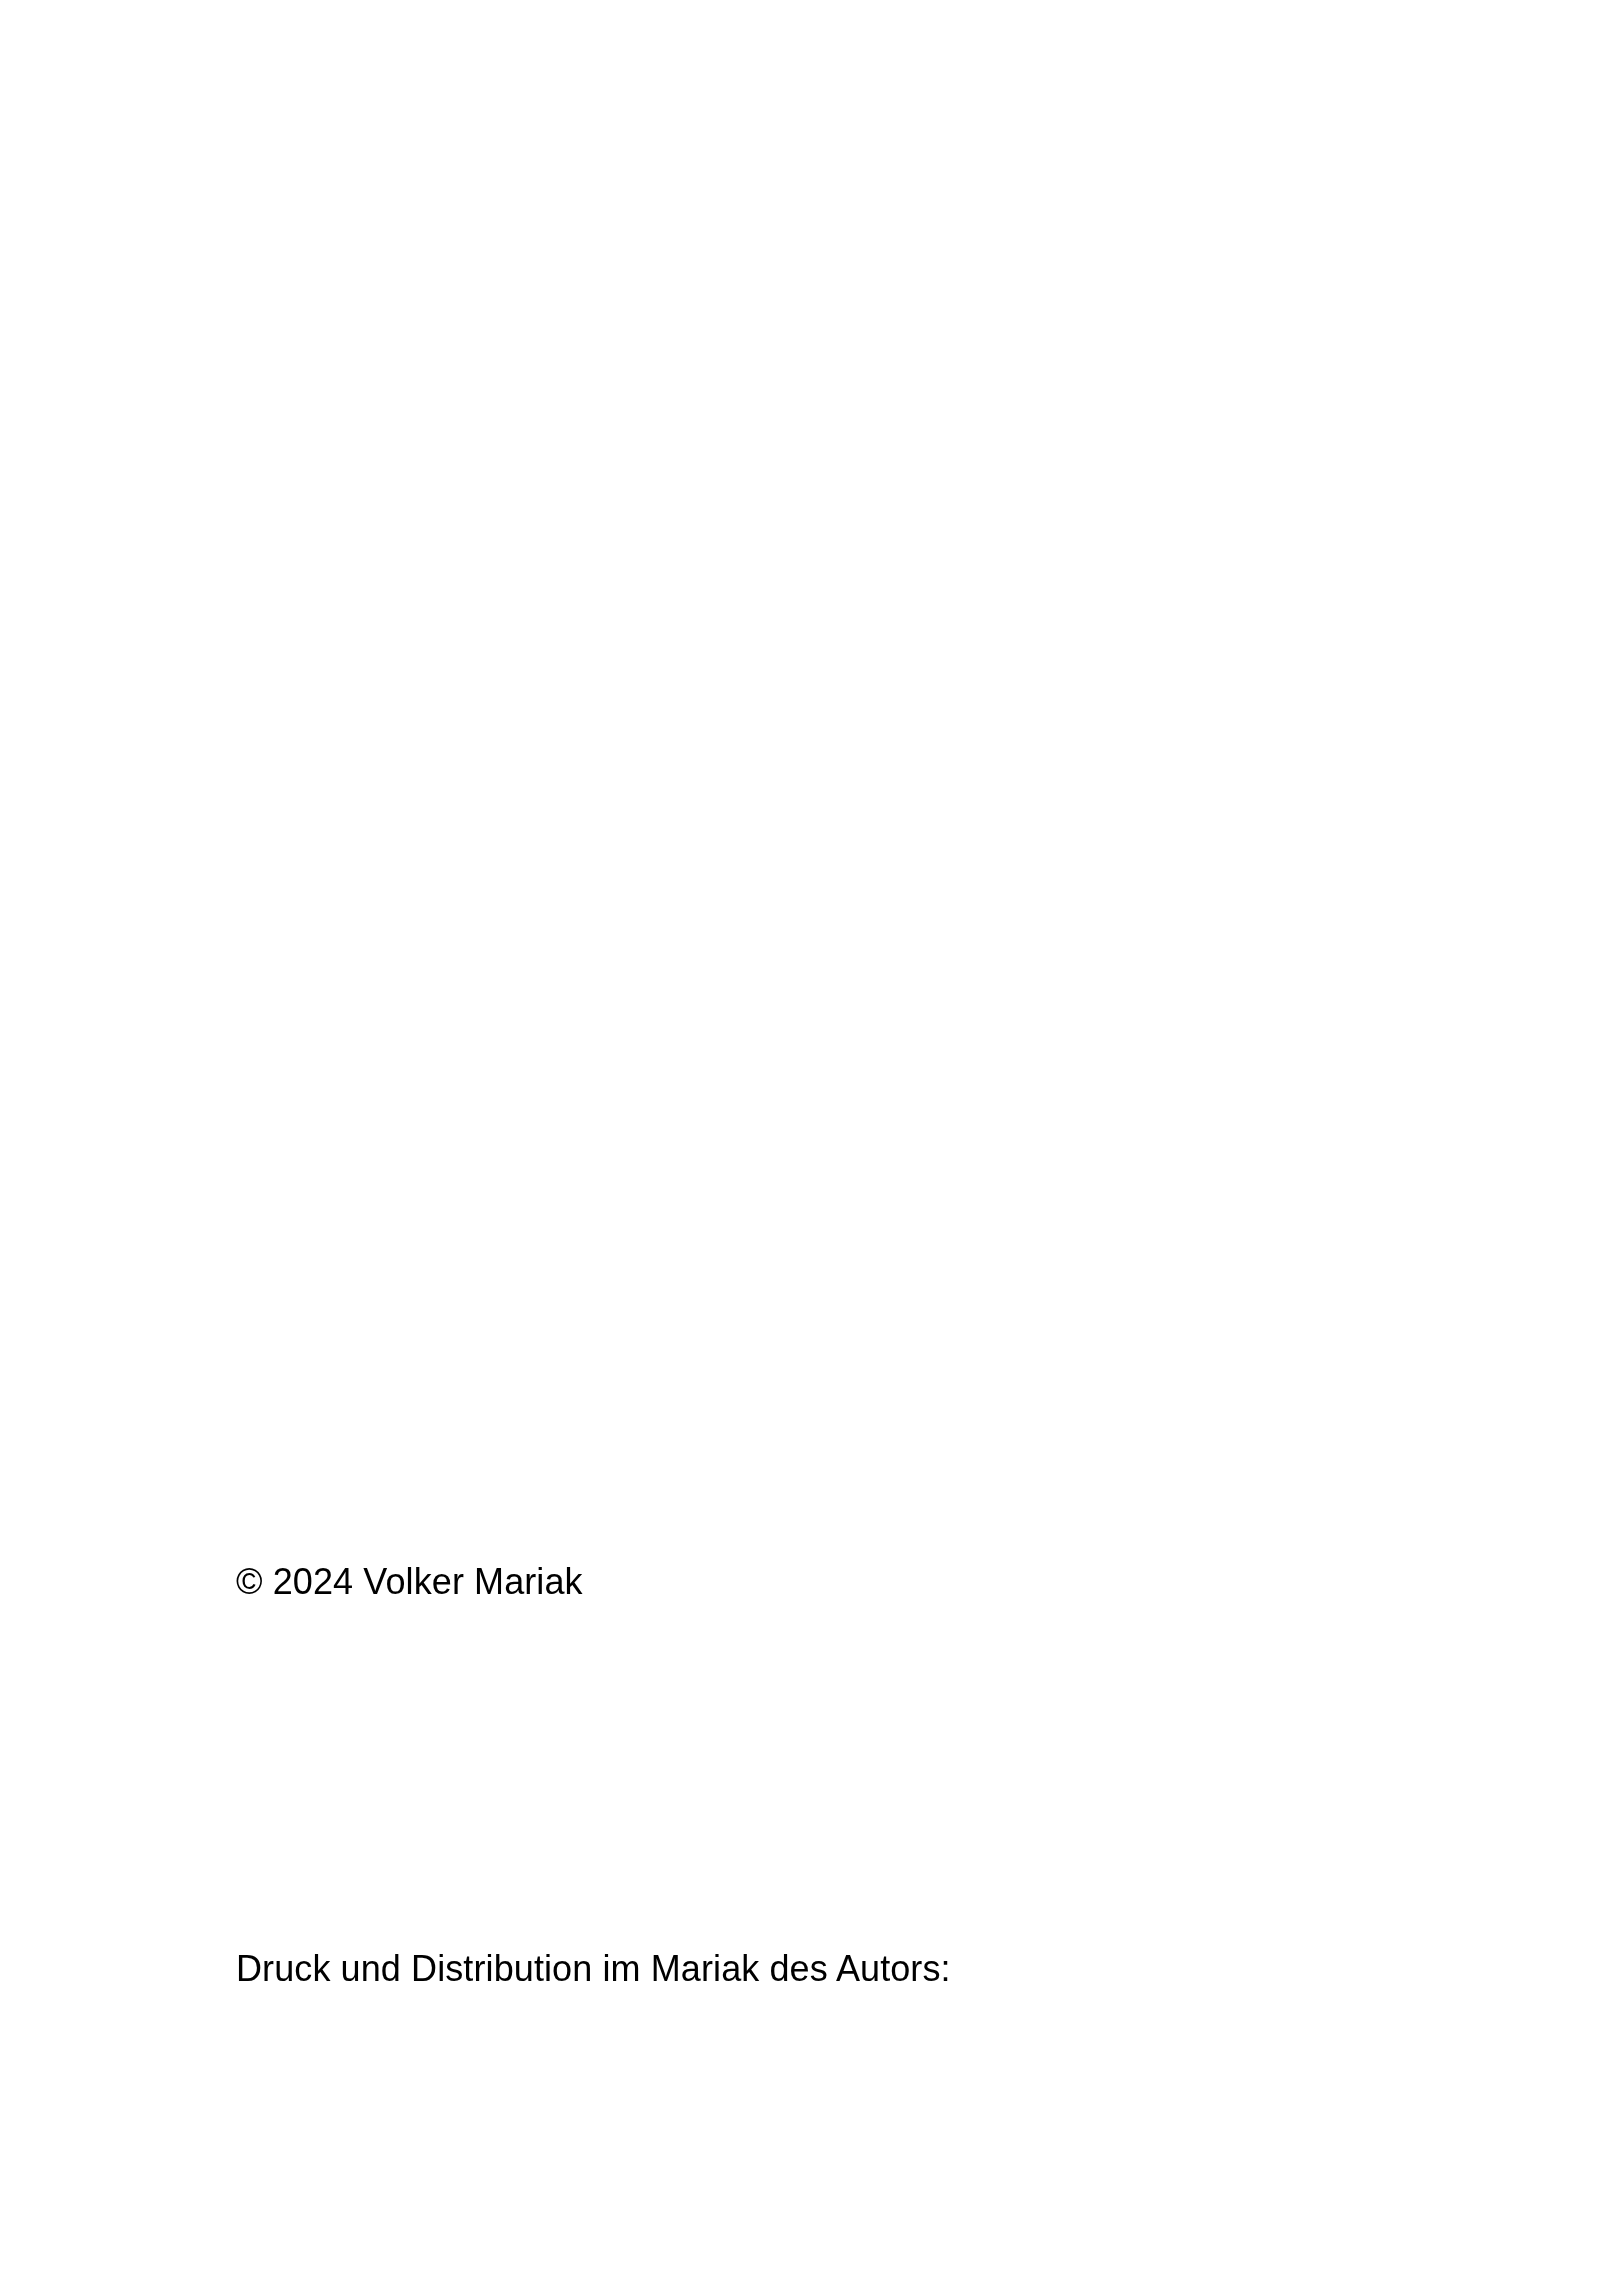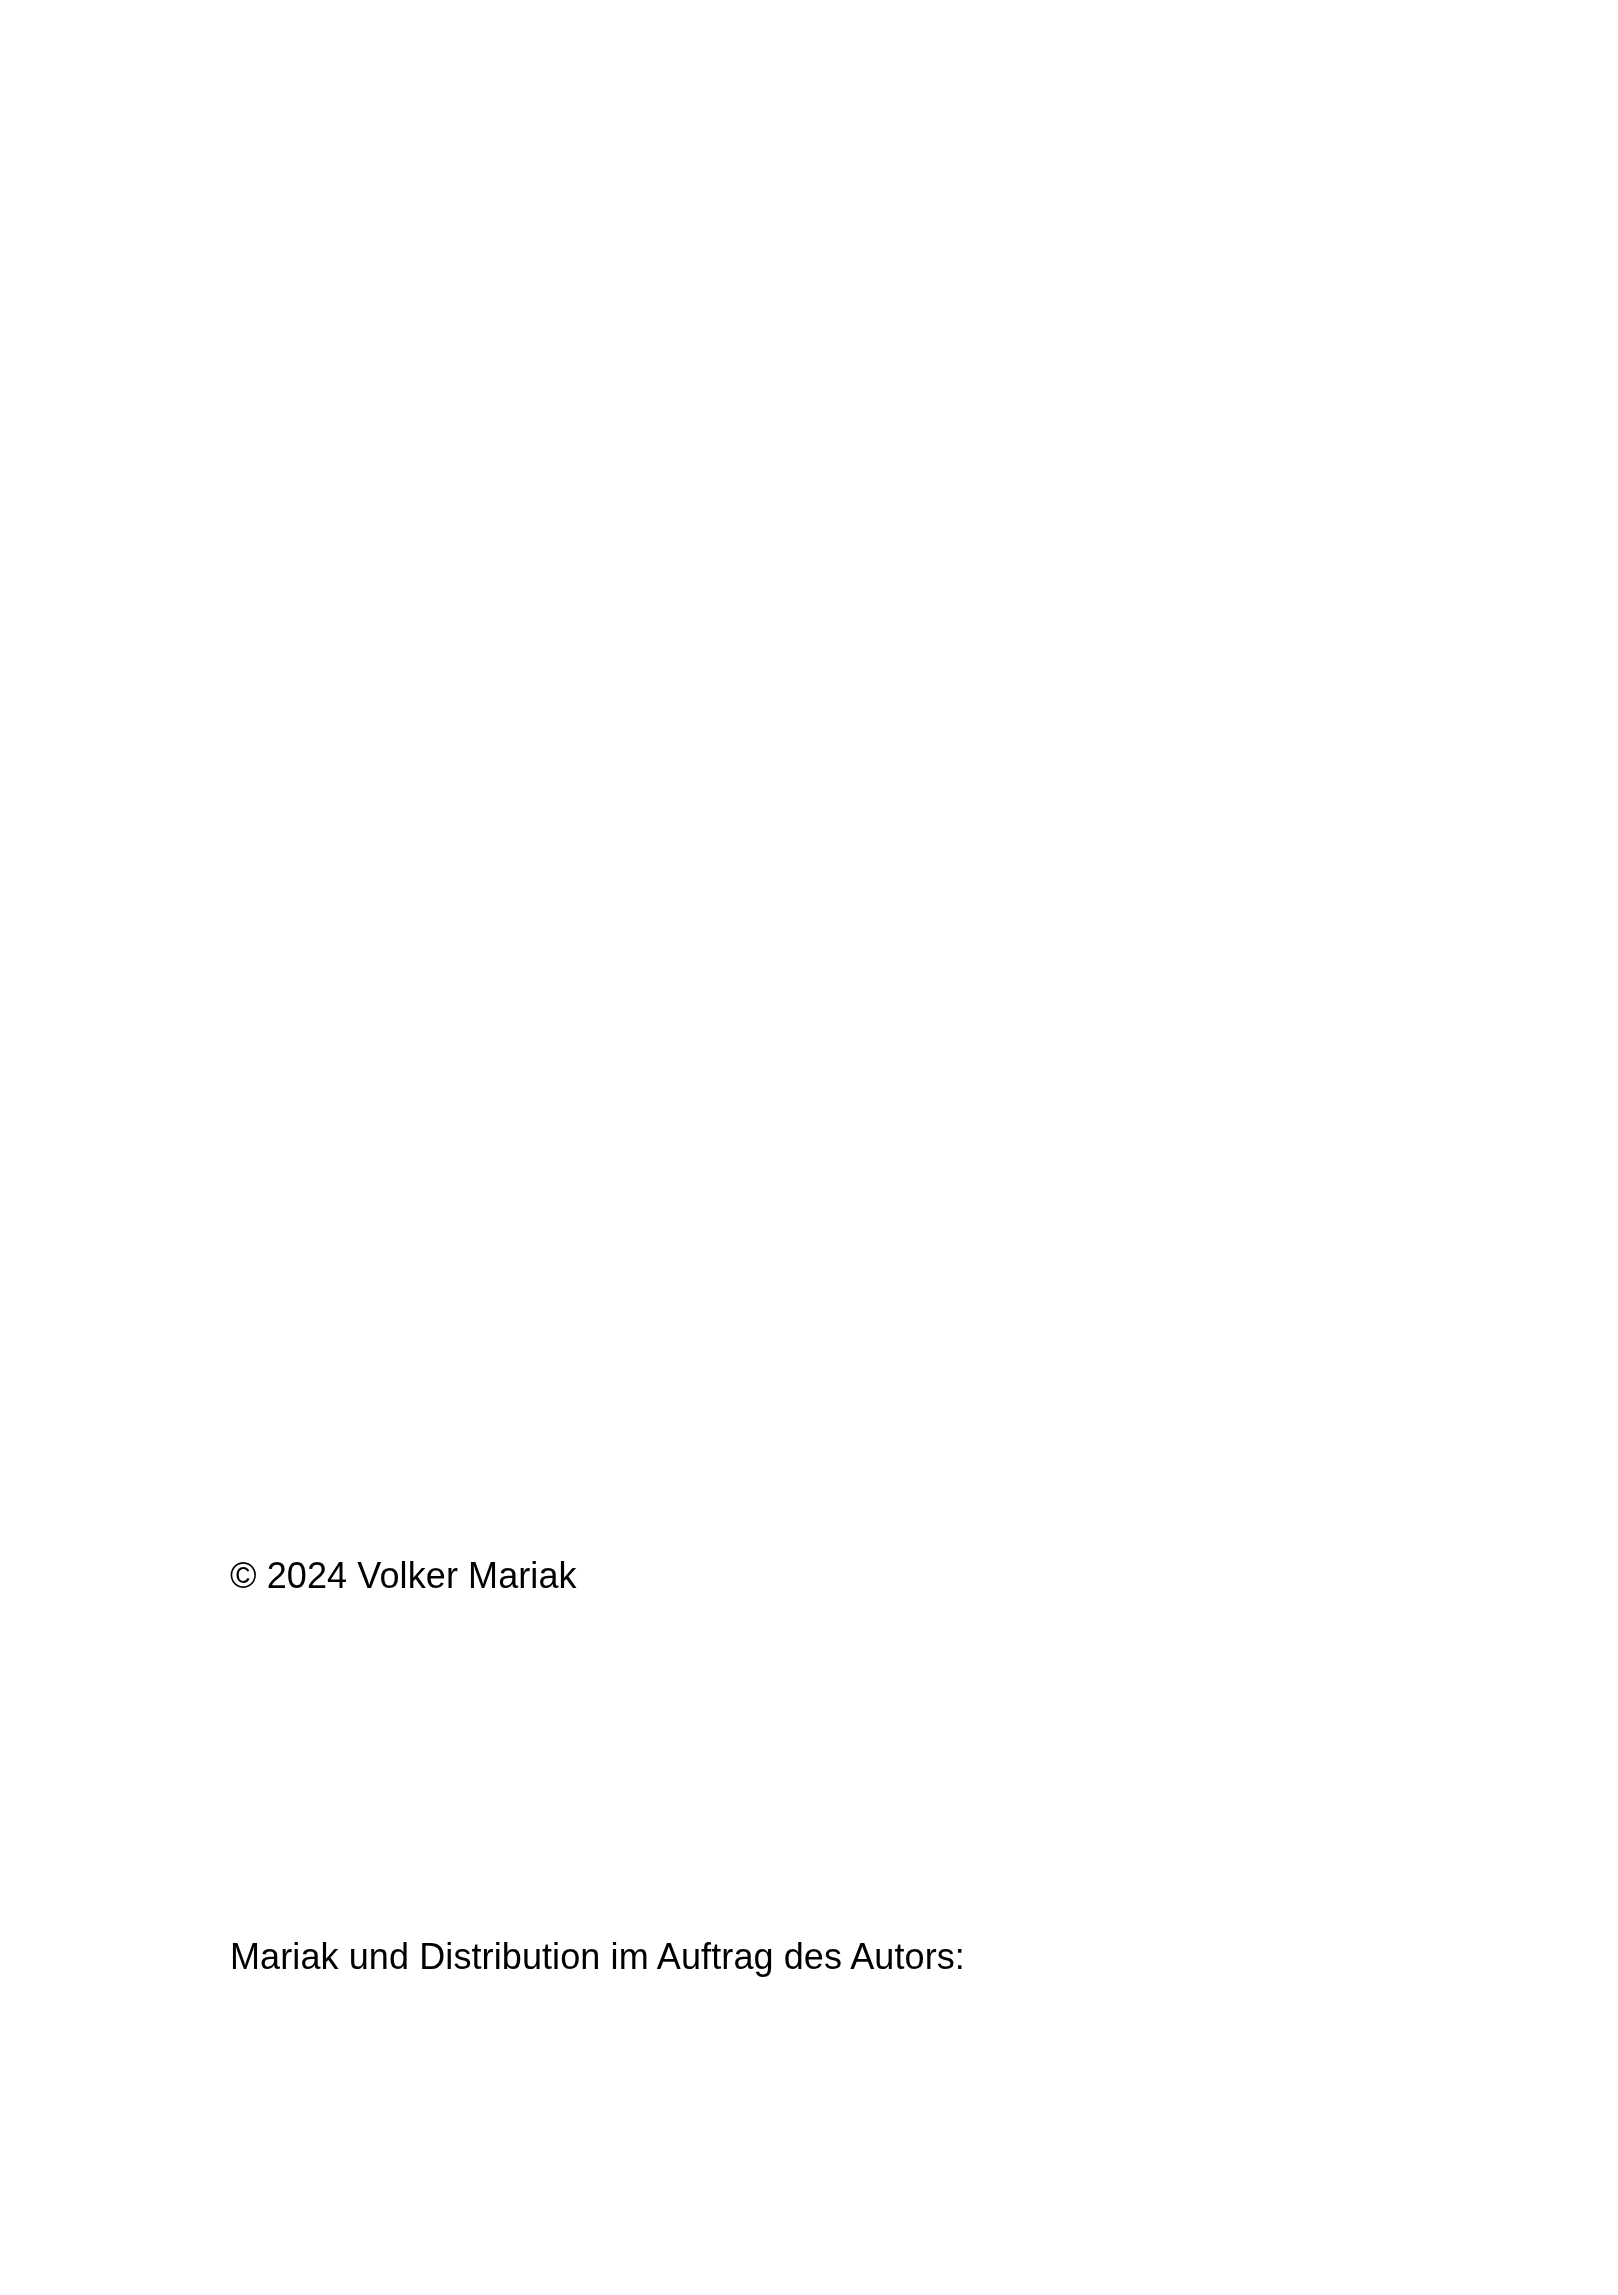--- a/index.html
+++ b/index.html
@@ -20,41 +20,41 @@
     left: 218px;
     top: 1338px;
     width: 1388px;
     font-size: 36px;
     line-height: 41px;
     color: #000000;
     white-space: pre;
     letter-spacing: 0.1px;
   }
   .block {
-    margin: 12px;
+    margin: 18px;
   }
   .block + .block {
     margin-top: 41px; 
   }
   .line {
     height: 41px;
   }
 </style>
 </head>
 <body>
 
 <div class="page">
   <div class="imprint">
 
     <div class="block">
       <div class="line">© 2024 Volker Mariak</div>
     </div>
 
     <div class="block">
-      <div class="line">Mariak und Distribution im Auftrag des Autors:</div>
+      <div class="line">Druck und Distribution im Mariak des Autors:</div>
     </div>
 
     
 
     
 
   </div>
 </div>
 
 

